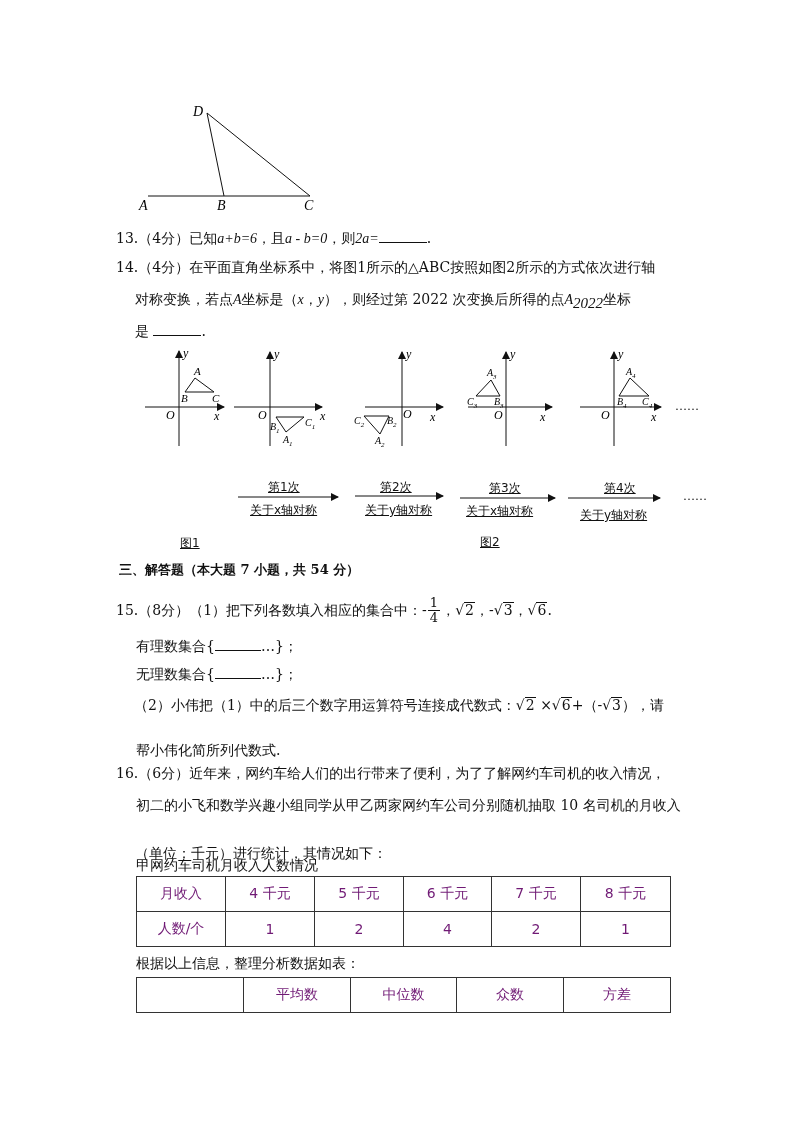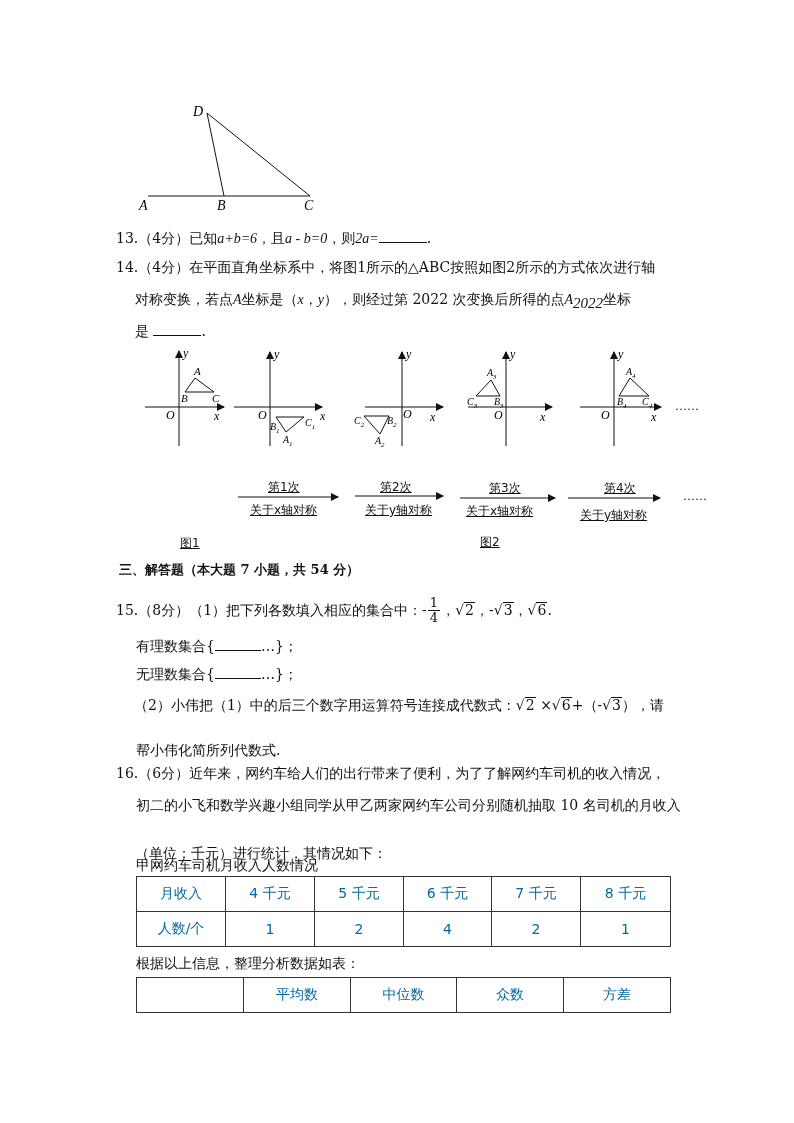--- a/index.html
+++ b/index.html
@@ -10,21 +10,21 @@
   .it { font-style: italic; font-family: "Liberation Serif", "DejaVu Serif", serif; }
   .blank { display: inline-block; border-bottom: 1px solid #111; height: 14px; vertical-align: baseline; }
   .bold { font-weight: bold; }
   svg text { font-family: "Liberation Serif", "DejaVu Serif", serif; }
   .sqrt { display: inline-block; position: relative; }
   .sqrt .rad { display: inline-block; border-top: 1px solid #111; padding: 0 1px; line-height: 15px; }
   .frac { display: inline-block; vertical-align: middle; text-align: center; font-size: 13px; line-height: 14px; margin: 0 1px; }
   .frac .num { display: block; border-bottom: 1px solid #111; padding: 0 2px; }
   .frac .den { display: block; padding: 0 2px; }
   table.t { position: absolute; border-collapse: collapse; table-layout: fixed; }
-  table.t td { border: 1px solid #333; text-align: center; font-size: 14px; font-family: "DejaVu Sans", "Liberation Sans", sans-serif; color: #0369a1; }
+  table.t td { border: 1px solid #333; text-align: center; font-size: 14px; font-family: "DejaVu Sans", "Liberation Sans", sans-serif; color: #701a75; }
   .cap { font-size: 12px; font-family: "DejaVu Sans", "Liberation Sans", sans-serif; text-decoration: underline; }
 </style>
 </head>
 <body>
 
 <svg class="abs" style="left:130px;top:95px;" width="200" height="120" viewBox="130 95 200 120">
   <line x1="148" y1="196" x2="310" y2="196" stroke="#111" stroke-width="1"></line>
   <line x1="207" y1="113" x2="224" y2="196" stroke="#111" stroke-width="1"></line>
   <line x1="207" y1="113" x2="310" y2="196" stroke="#111" stroke-width="1"></line>
   <text x="193" y="116" font-size="14" font-style="italic">D</text>

